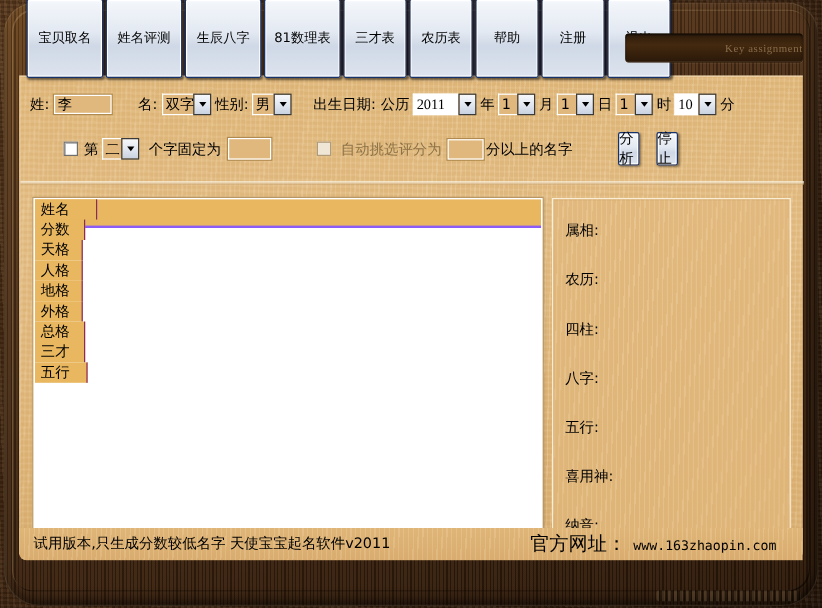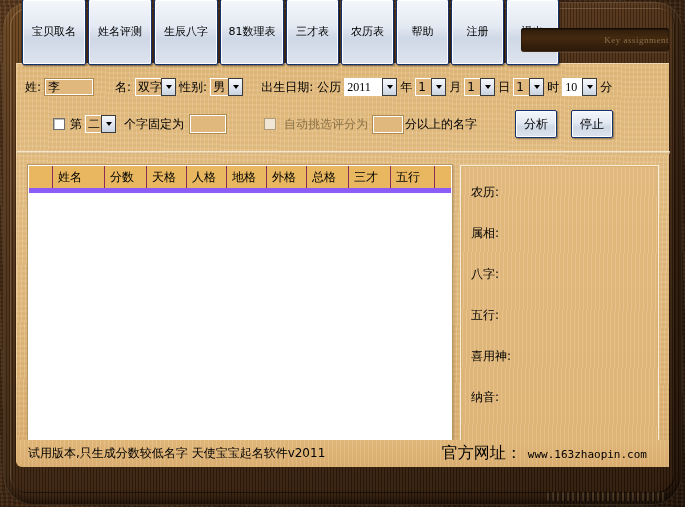--- a/index.html
+++ b/index.html
@@ -208,21 +208,21 @@
     vertical-align: middle;
     cursor: pointer;
   }
   .chk.dim {
     background: #efe6d6;
     border-color: #b09a78;
     box-shadow: none;
   }
 
   .act-btn {
-    width: 42px; height: 28px;
+    width: 18px; height: 28px;
     background: linear-gradient(180deg, #f4f7fb 0%, #e3e9f2 45%, #cfd8e6 62%, #dde4ef 100%);
     border: 1px solid #16326b;
     box-shadow: inset 0 0 0 1px #ffffff, 1px 1px 2px rgba(0,0,0,0.4);
     border-radius: 2px;
     font-size: 12px; color: #000;
     display: flex; align-items: center; justify-content: center;
     cursor: pointer;
     box-sizing: border-box;
   }
 
@@ -242,21 +242,22 @@
     background: #ffffff;
     border: 1px solid #ffffff;
     box-shadow: 0 0 0 1px #b89764, 1px 1px 3px rgba(0,0,0,0.25);
     box-sizing: border-box;
     overflow: hidden;
   }
   #results-header {
     display: flex;
     height: 22px;
     background: #e8b75f;
-    border-bottom: 5px solid #8b5cf6;
+    border-bottom: 2px solid #8b5cf6;
+    flex-direction: column;
   }
   .rh-cell {
     font-size: 12px;
     color: #000;
     display: flex; align-items: center;
     padding-left: 5px;
     border-right: 1px solid #8c2b5a;
     box-sizing: border-box;
     white-space: nowrap;
     background: #e8b75f;
@@ -490,22 +491,23 @@
       <div id="results-body"></div>
     </div>
 
     <div id="hscroll">
       <span class="sb-arrow">❮</span>
       <span id="sb-track"></span>
       <span class="sb-arrow">❯</span>
     </div>
 
     <div id="info-panel">
+        <div class="info-row"><span>属相:</span><span style="margin-left: 4px;"></span></div>
         <div class="info-row"><span>农历:</span><span style="margin-left: 4px;"></span></div>
-        <div class="info-row"><span>属相:</span><span style="margin-left: 4px;"></span></div>
+        <div class="info-row"><span>四柱:</span><span style="margin-left: 4px;"></span></div>
         <div class="info-row"><span>八字:</span><span style="margin-left: 4px;"></span></div>
         <div class="info-row"><span>五行:</span><span style="margin-left: 4px;"></span></div>
         <div class="info-row"><span>喜用神:</span><span style="margin-left: 4px;"></span></div>
         <div class="info-row"><span>纳音:</span><span style="margin-left: 4px;"></span></div>
       </div>
   </div>
 
   <div id="footer">
     <span id="footer-left">试用版本,只生成分数较低名字  天使宝宝起名软件v2011</span>
     <span id="footer-right">

